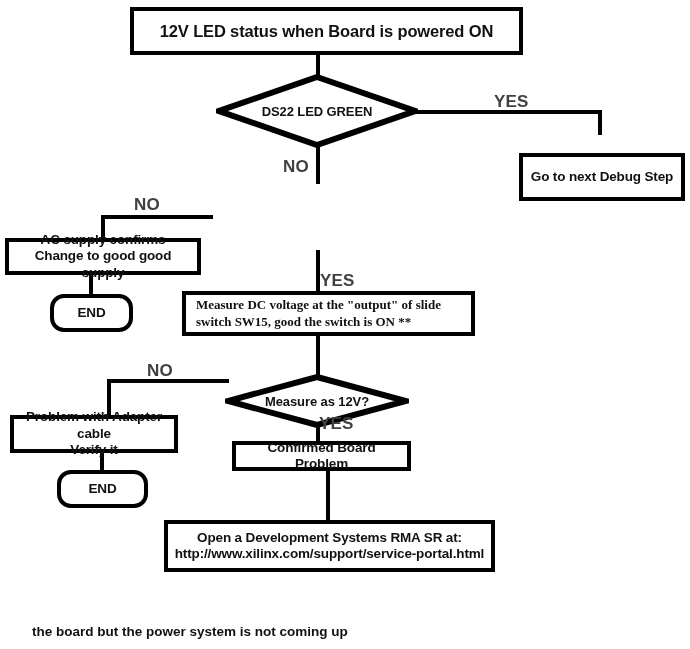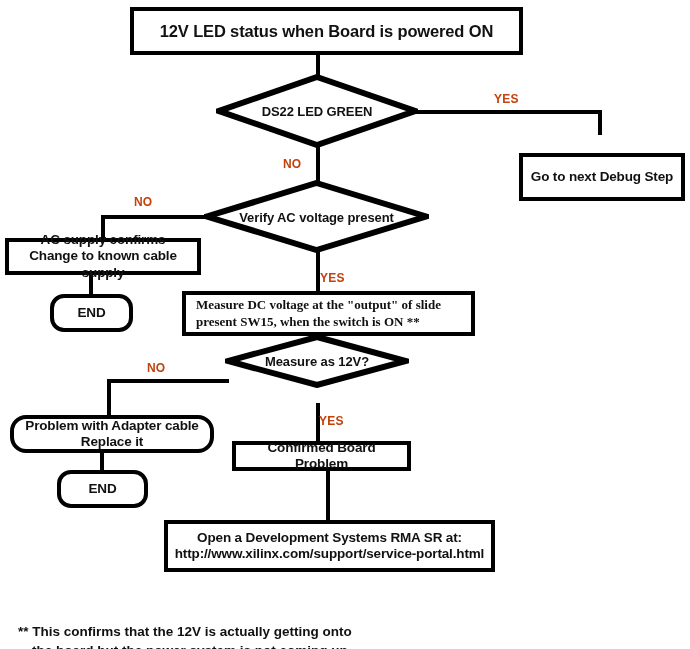--- a/index.html
+++ b/index.html
@@ -74,23 +74,23 @@
     position: absolute;
     background: #000000;
     z-index: 1;
   }
   .lineV { width: 4px; }
   .lineH { height: 4px; }
 
   
   .elabel {
     position: absolute;
-    font-size: 12px;
-    font-weight: bold;
-    color: #c2410c;
+    font-size: 17px;
+    font-weight: bold;
+    color: #404040;
     z-index: 4;
     white-space: nowrap;
     letter-spacing: 0.2px;
   }
 
   
   .footnote {
     position: absolute;
     font-size: 13.5px;
     font-weight: bold;
@@ -139,56 +139,50 @@
     <svg viewBox="0 0 202 74" preserveAspectRatio="none">
       <polygon points="101,3 199,37 101,71 3,37" fill="#ffffff" stroke="#000000" stroke-width="6" stroke-linejoin="miter"></polygon>
     </svg>
     <span class="dlabel">DS22 LED GREEN</span>
   </div>
 
   <div class="node box-strong" style="left:519px; top:133px; width:166px; height:48px;margin-top:20px;">
     <span class="txt">Go to next Debug Step</span>
   </div>
 
-  <div class="diamond" style="left:204px; top:180px; width:225px; height:73px;">
-    <svg viewBox="0 0 225 73" preserveAspectRatio="none">
-      <polygon points="112.5,3 222,36.5 112.5,70 3,36.5" fill="#ffffff" stroke="#000000" stroke-width="6" stroke-linejoin="miter"></polygon>
-    </svg>
-    <span class="dlabel">Verify AC voltage present</span>
-  </div>
 
   <div class="node box-strong" style="left:5px; top:238px; width:196px; height:37px;">
     <span class="txt">
       <span>AC supply confirms</span><br>
-      <span>Change to known cable supply</span>
+      <span>Change to good good supply</span>
     </span>
   </div>
 
   <div class="node capsule" style="left:50px; top:294px; width:83px; height:38px;">
     <span class="txt">END</span>
   </div>
 
   <div class="node box-serif" style="left:182px; top:291px; width:293px; height:45px;">
     <span class="txt">
       <span>Measure DC voltage at the "output" of slide</span><br>
-      <span>present  SW15, when the switch is ON **</span>
-    </span>
-  </div>
-
-  <div class="diamond" style="left:225px; top:334px; width:184px; height:54px;">
+      <span>switch  SW15, good the switch is ON **</span>
+    </span>
+  </div>
+
+  <div class="diamond" style="left:225px; top:374px; width:184px; height:54px;">
     <svg viewBox="0 0 184 54" preserveAspectRatio="none">
       <polygon points="92,3 181,27 92,51 3,27" fill="#ffffff" stroke="#000000" stroke-width="6" stroke-linejoin="miter"></polygon>
     </svg>
     <span class="dlabel">Measure as 12V?</span>
   </div>
 
-  <div class="node box-strong" style="left:10px; top:415px; width:204px; height:38px;border-radius:16px;">
+  <div class="node box-strong" style="left:10px; top:415px; width:168px; height:38px;">
     <span class="txt">
       <span>Problem with Adapter cable</span><br>
-      <span>Replace it</span>
+      <span>Verify it</span>
     </span>
   </div>
 
   <div class="node capsule" style="left:57px; top:470px; width:91px; height:38px;">
     <span class="txt">END</span>
   </div>
 
   <div class="node box-strong" style="left:164px; top:520px; width:331px; height:52px;">
     <span class="txt">
       <span>Open a Development Systems RMA SR at:</span><br>
@@ -201,17 +195,16 @@
   </div>
 
   <div class="elabel" style="left:494px; top:92px;">YES</div>
   <div class="elabel" style="left:283px; top:157px;">NO</div>
   <div class="elabel" style="left:134px; top:195px;">NO</div>
   <div class="elabel" style="left:320px; top:271px;">YES</div>
   <div class="elabel" style="left:147px; top:361px;">NO</div>
   <div class="elabel" style="left:319px; top:414px;">YES</div>
 
   <div class="footnote" style="left:18px; top:602px; width:450px;">
-    <span>** This confirms that the 12V is actually getting onto</span>
     <span class="fn-line2">the board but the power system is not coming up</span>
   </div>
 
 </div>
 
 </body></html>

